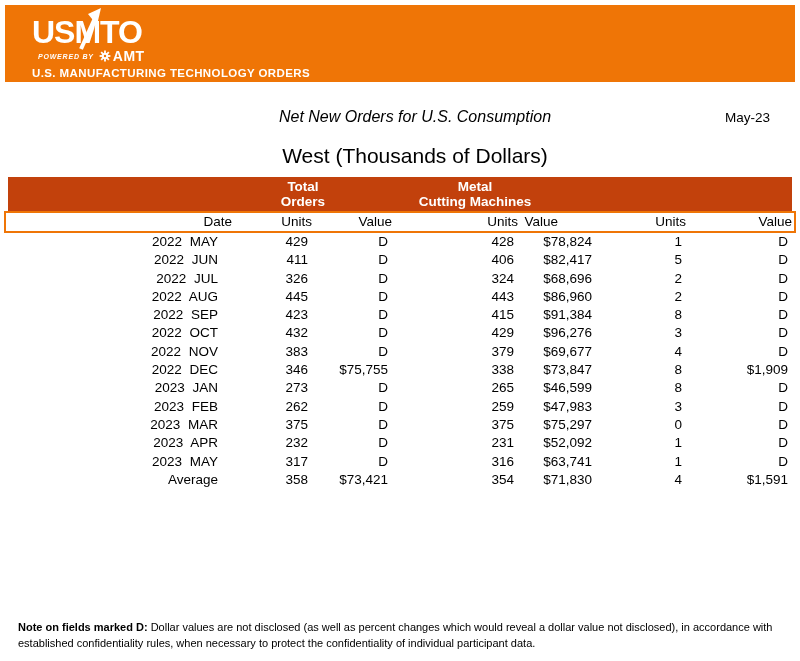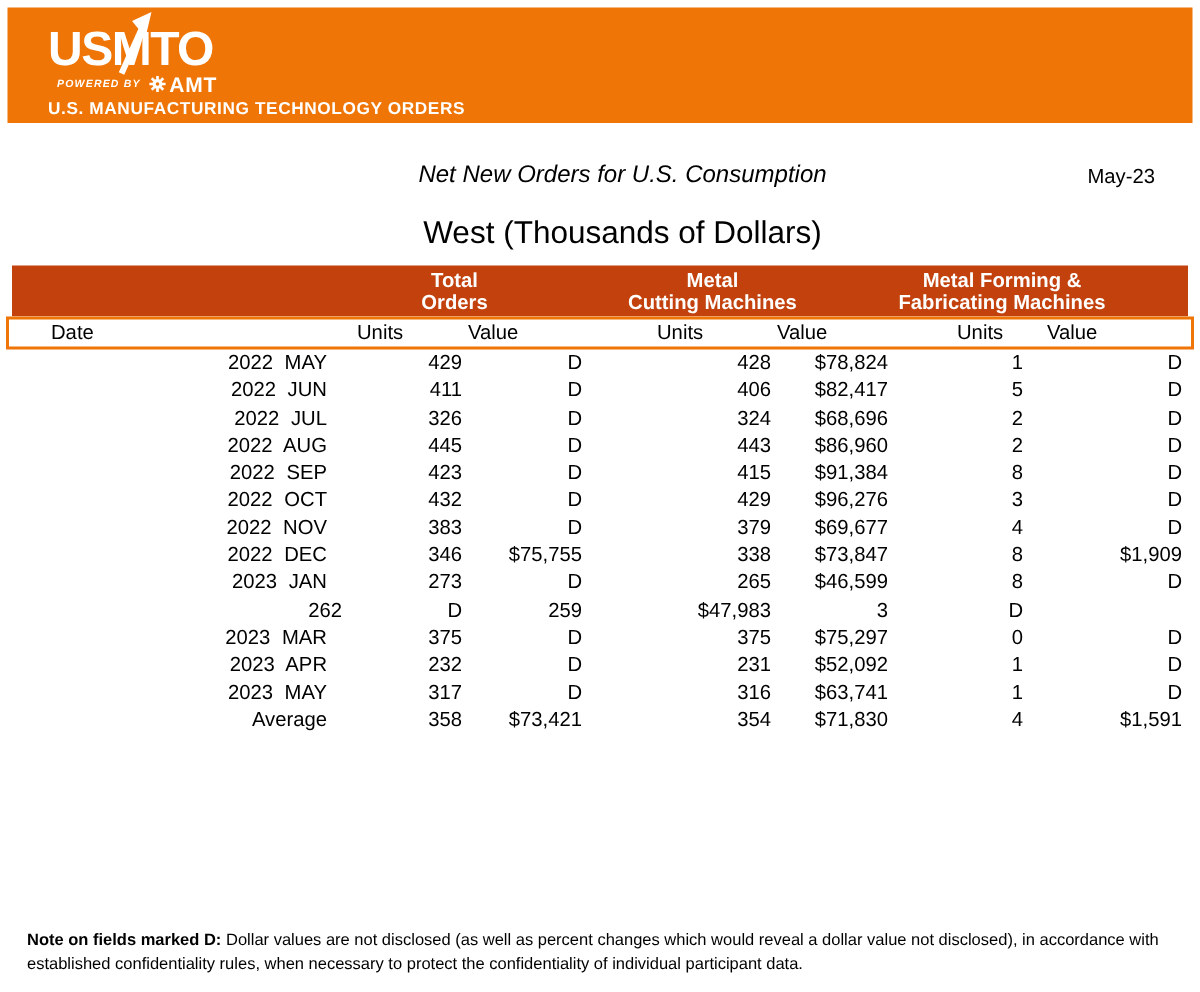--- a/index.html
+++ b/index.html
@@ -35,21 +35,21 @@
   .gcell { text-align:center; line-height:15px; padding-top:2px; }
   .gcell span { display:block; }
   .g1 { padding-right:18px; }
   .g2 { padding-right:38px; }
   .g3 { padding-right:52px; }
 
   .subheader {
     margin:0 -4px; background:#fff; border:2px solid #EF7506; padding:1px 2px;
     display:grid; grid-template-columns:224px 80px 80px 126px 78px 90px 106px;
   }
-  .hcell { text-align:left; line-height:16px; }
+  .hcell { text-align:right; line-height:16px; }
   .h0 { padding-left:26px; }
   .h1 { padding-left:6px; }
   .h3 { padding-left:46px; }
   .h4 { padding-right:38px; }
   .h5 { padding-left:42px; }
   .h6 { padding-left:12px; }
 
   .trow {
     display:grid; grid-template-columns:224px 80px 80px 126px 78px 90px 106px;
     height:18.3px; line-height:18.3px;
@@ -106,24 +106,20 @@
     <div class="band">
       <div class="gcell"></div>
       <div class="gcell g1">
         <span>Total</span>
         <span>Orders</span>
       </div>
       <div class="gcell g2">
         <span>Metal</span>
         <span>Cutting Machines</span>
       </div>
-      <div class="gcell g3">
-        <span>Metal Forming &amp;</span>
-        <span>Fabricating Machines</span>
-      </div>
     </div>
 
     <div class="subheader">
       <div class="hcell h0">Date</div>
       <div class="hcell h1">Units</div>
       <div class="hcell h2">Value</div>
       <div class="hcell h3">Units</div>
       <div class="hcell h4">Value</div>
       <div class="hcell h5">Units</div>
       <div class="hcell h6">Value</div>
@@ -205,20 +201,21 @@
         <div class="trow">
           <div class="date-cell">2023 JAN</div>
           <div class="num-cell">273</div>
           <div class="num-cell">D</div>
           <div class="num-cell">265</div>
           <div class="num-cell">$46,599</div>
           <div class="num-cell">8</div>
           <div class="num-cell">D</div>
         </div>
         <div class="trow">
+          <div class="date-cell">2023 FEB</div>
           <div class="num-cell">262</div>
           <div class="num-cell">D</div>
           <div class="num-cell">259</div>
           <div class="num-cell">$47,983</div>
           <div class="num-cell">3</div>
           <div class="num-cell">D</div>
         </div>
         <div class="trow">
           <div class="date-cell">2023 MAR</div>
           <div class="num-cell">375</div>

